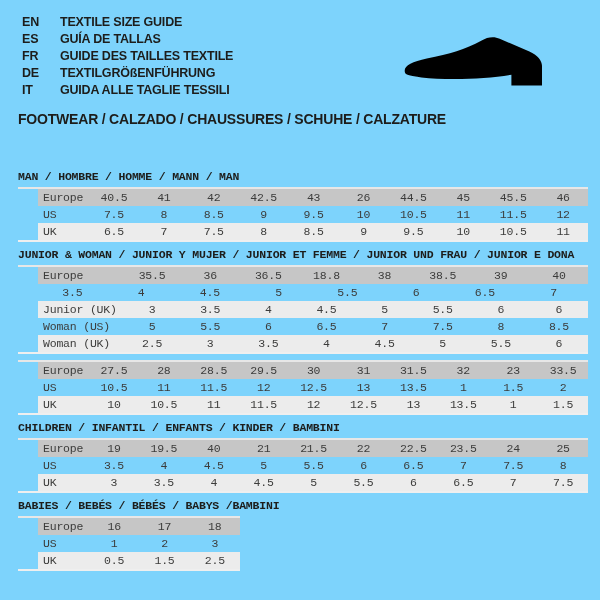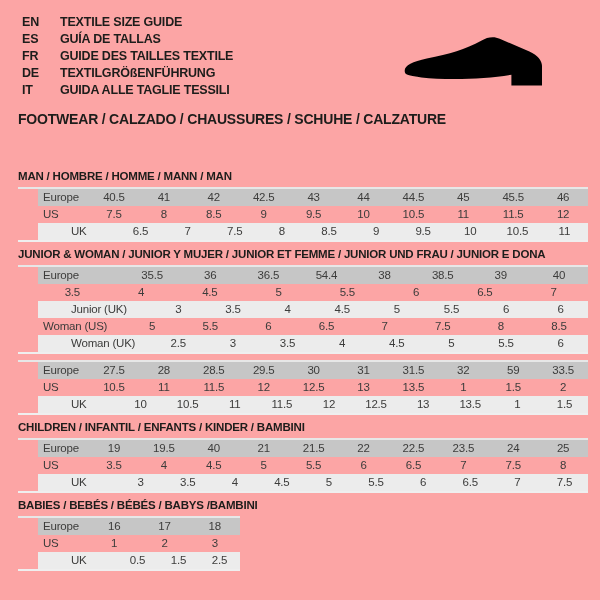--- a/index.html
+++ b/index.html
@@ -2,50 +2,50 @@
 <html style="--header-row-bg: #c6c6c6; --alt-row-bg: #ececec; --text: #1d1d1b;"><head>
 <meta charset="utf-8">
 <style>
   html,body{margin:0;padding:0;background:#ffffff;}
   body{
     width:600px;height:600px;overflow:hidden;
     font-family:"Liberation Sans", sans-serif;
     color:var(--text,#1d1d1b);
     -webkit-font-smoothing:antialiased;
   }
-  .page{position:relative;width:600px;height:600px;background:#fca5a5;}
+  .page{position:relative;width:600px;height:600px;background:#7dd3fc;}
 
   
   .langs{padding:14px 0 0 22px;}
   .lang-row{display:flex;height:17px;line-height:17px;}
   .lang-code{width:38px;font-weight:bold;font-size:12.5px;letter-spacing:-0.2px;}
   .lang-label{font-weight:bold;font-size:12.5px;letter-spacing:-0.2px;}
 
   
   .shoe{position:absolute;top:33px;left:398px;width:180px;height:62px;}
   .shoe svg{display:block;width:100%;height:100%;}
 
   
   .category{margin:13px 16px 0 18px;font-size:14px;line-height:15px;font-weight:bold;letter-spacing:-0.2px;}
 
   
   #sections{margin-left:18px;}
-  .section{margin-top:6px;}
+  .section{margin-top:6px;font-family:Liberation Mono, monospace;}
   .section:first-child{margin-top:43px;}
   .section-title{margin:0 0 4px 0;font-size:11.5px;line-height:13px;font-weight:bold;letter-spacing:-0.2px;}
 
   .size-table{
     width:570px;
     border-top:2px solid #e7e7e7;
     border-bottom:2px solid #efefef;
   }
   .size-table.narrow{width:222px;}
   .t-row{display:flex;height:17px;align-items:flex-end;font-size:11.5px;line-height:17px;margin-left:20px;}
   .t-row.r0{background:var(--header-row-bg,#c6c6c6);}
-  .t-row.alt{background:var(--alt-row-bg,#ececec);padding-left:28px;}
+  .t-row.alt{background:var(--alt-row-bg,#ececec);}
   .t-label{flex:0 0 auto;width:46px;padding-left:5px;color:#3c3c3b;letter-spacing:-0.2px;}
   .wide-labels .t-label{width:80px;}
   .t-cell{flex:1 1 0;text-align:center;color:#3c3c3b;letter-spacing:-0.2px;}
 </style>
 </head>
 <body>
 
 <div class="page">
 
   <header>
@@ -95,21 +95,21 @@
       <section class="section">
         <h2 class="section-title">MAN / HOMBRE / HOMME / MANN / MAN</h2>
         <div class="size-table">
           <div class="t-row r0">
             <span class="t-label">Europe</span>
             <span class="t-cell">40.5</span>
             <span class="t-cell">41</span>
             <span class="t-cell">42</span>
             <span class="t-cell">42.5</span>
             <span class="t-cell">43</span>
-            <span class="t-cell">44</span>
+            <span class="t-cell">26</span>
             <span class="t-cell">44.5</span>
             <span class="t-cell">45</span>
             <span class="t-cell">45.5</span>
             <span class="t-cell">46</span>
           </div>
           <div class="t-row">
             <span class="t-label">US</span>
             <span class="t-cell">7.5</span>
             <span class="t-cell">8</span>
             <span class="t-cell">8.5</span>
@@ -137,21 +137,21 @@
         </div>
       </section>
       <section class="section">
         <h2 class="section-title">JUNIOR &amp; WOMAN / JUNIOR Y MUJER / JUNIOR ET FEMME / JUNIOR UND FRAU / JUNIOR E DONA</h2>
         <div class="size-table wide-labels">
           <div class="t-row r0">
             <span class="t-label">Europe</span>
             <span class="t-cell">35.5</span>
             <span class="t-cell">36</span>
             <span class="t-cell">36.5</span>
-            <span class="t-cell">54.4</span>
+            <span class="t-cell">18.8</span>
             <span class="t-cell">38</span>
             <span class="t-cell">38.5</span>
             <span class="t-cell">39</span>
             <span class="t-cell">40</span>
           </div>
           <div class="t-row">
             <span class="t-cell">3.5</span>
             <span class="t-cell">4</span>
             <span class="t-cell">4.5</span>
             <span class="t-cell">5</span>
@@ -200,21 +200,21 @@
           <div class="t-row r0">
             <span class="t-label">Europe</span>
             <span class="t-cell">27.5</span>
             <span class="t-cell">28</span>
             <span class="t-cell">28.5</span>
             <span class="t-cell">29.5</span>
             <span class="t-cell">30</span>
             <span class="t-cell">31</span>
             <span class="t-cell">31.5</span>
             <span class="t-cell">32</span>
-            <span class="t-cell">59</span>
+            <span class="t-cell">23</span>
             <span class="t-cell">33.5</span>
           </div>
           <div class="t-row">
             <span class="t-label">US</span>
             <span class="t-cell">10.5</span>
             <span class="t-cell">11</span>
             <span class="t-cell">11.5</span>
             <span class="t-cell">12</span>
             <span class="t-cell">12.5</span>
             <span class="t-cell">13</span>

